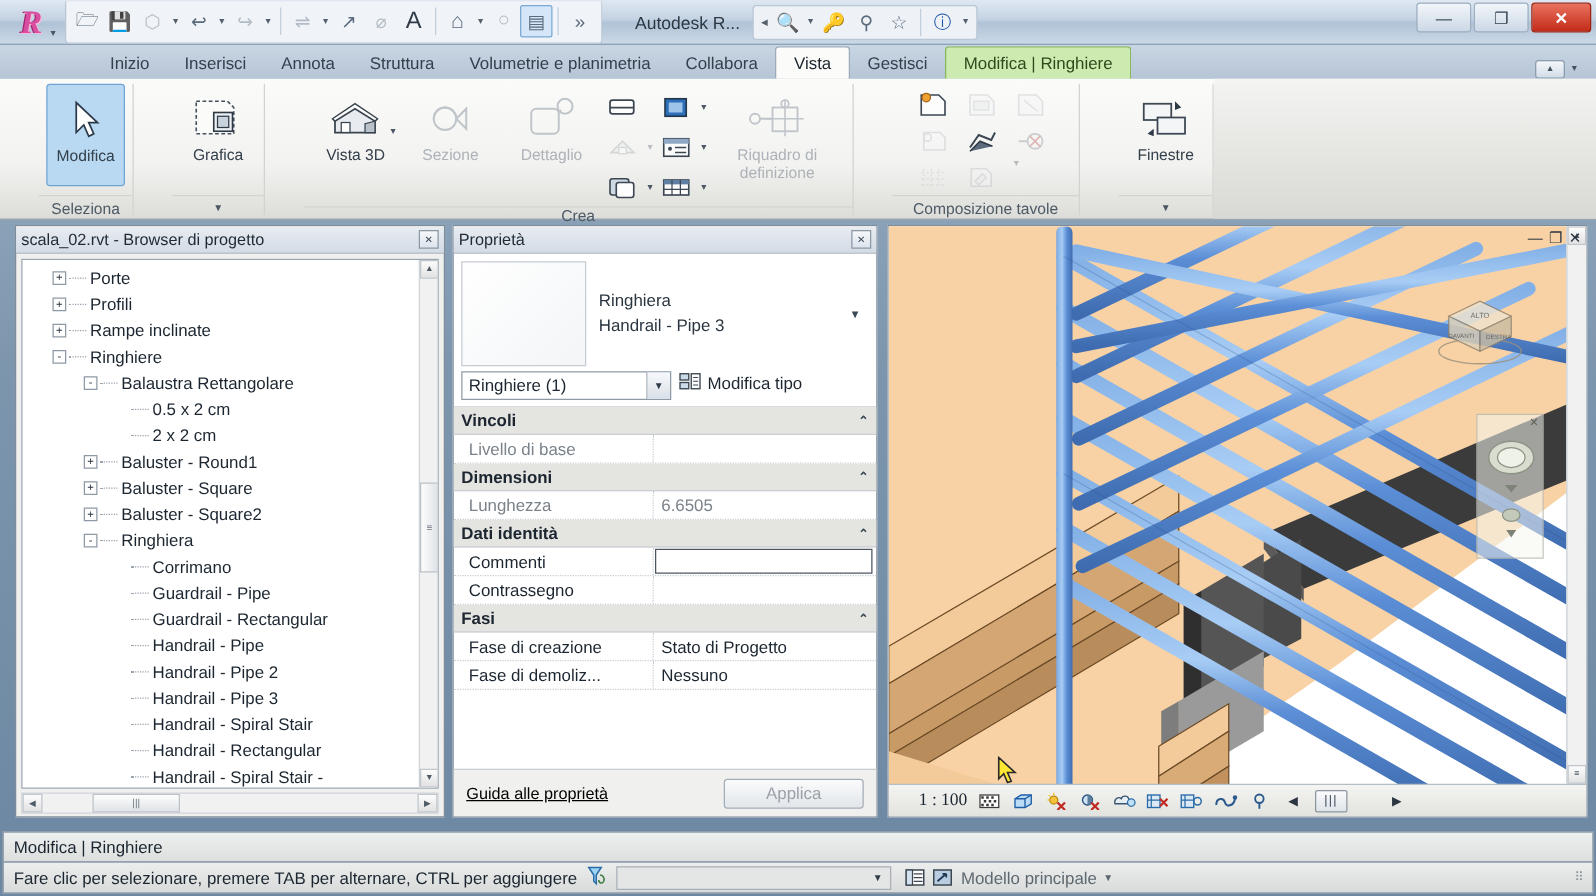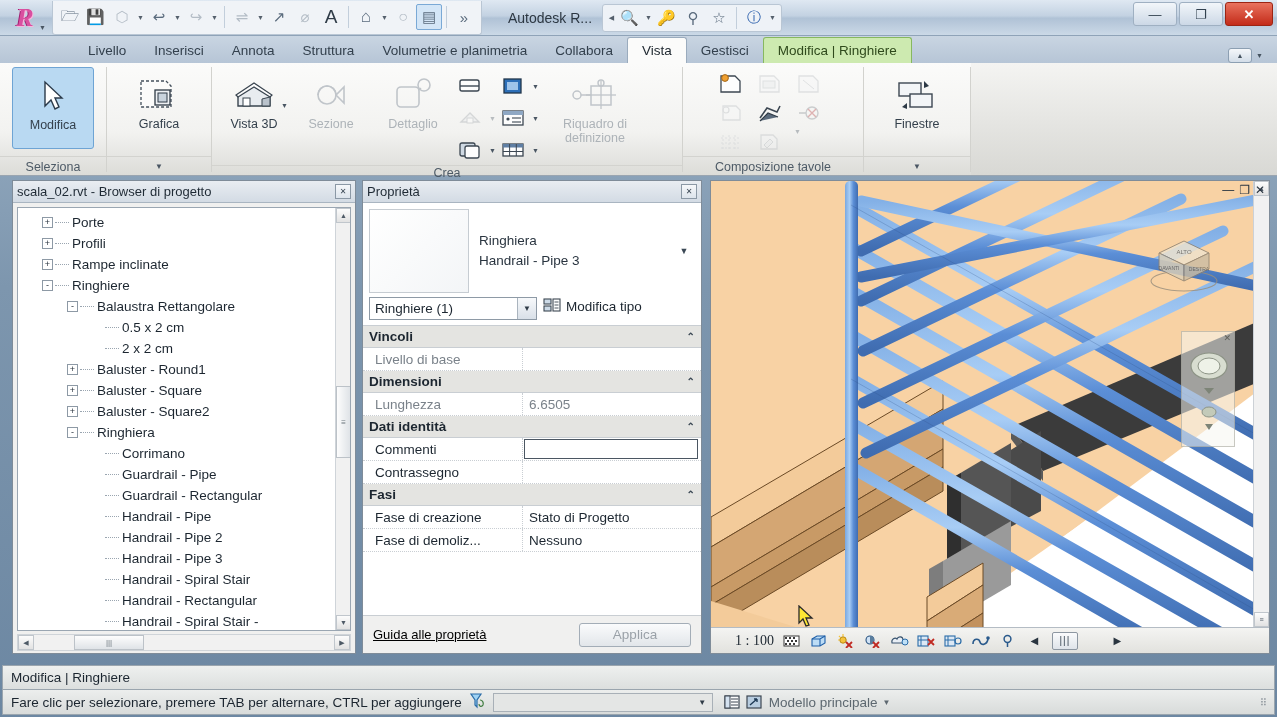--- a/index.html
+++ b/index.html
@@ -97,21 +97,21 @@
     display:flex;align-items:center;justify-content:center;font-size:7px;color:#44525f;
   }
 
   
   .ribbon {
     position:absolute; left:0; top:63px; width:1277px; height:113px;
     background:linear-gradient(180deg,#fbfbfa 0%,#f2f2f0 62%,#dcdcd8 100%);
     border-bottom:1px solid #9aa5b0;
     display:flex;
   }
-  .rpanel { position:relative; height:113px; display:flex; flex-direction:column; }
+  .rpanel { position:relative; height:113px; display:flex; flex-direction:column;padding-left:31px; }
   .rpanel-body { flex:1; display:flex; align-items:flex-start; padding:4px 6px 0 6px; }
   .rpanel-title {
     height:20px; font-size:12.5px; color:#4d5a66; text-align:center;
     border-top:1px solid #d3d3cf; display:flex;align-items:center;justify-content:center;
     position:relative;
   }
   .rpanel-sep { width:1px; background:#d2d2ce; height:105px; align-self:center; }
   .bigbtn {
     width:82px; display:flex; flex-direction:column; align-items:center;
     padding-top:6px; font-size:12.5px; color:#34404c; text-align:center;
@@ -346,21 +346,21 @@
     </div>
 
     <div class="wbtns">
       <div class="wbtn">—</div>
       <div class="wbtn">❐</div>
       <div class="wbtn close">✕</div>
     </div>
   </div>
 
   <div class="tabbar">
-    <div class="tab">Livello</div>
+    <div class="tab">Inizio</div>
     <div class="tab">Inserisci</div>
     <div class="tab">Annota</div>
     <div class="tab">Struttura</div>
     <div class="tab">Volumetrie e planimetria</div>
     <div class="tab">Collabora</div>
     <div class="tab active">Vista</div>
     <div class="tab">Gestisci</div>
     <div class="tab ctx">Modifica | Ringhiere</div>
     <div class="tabright">
       <div class="minibtn">▲</div>

